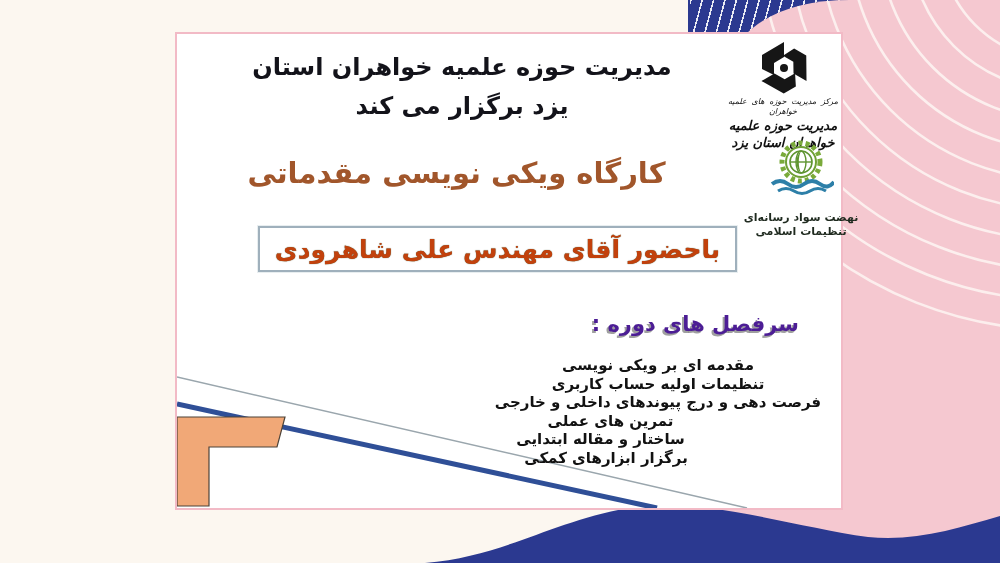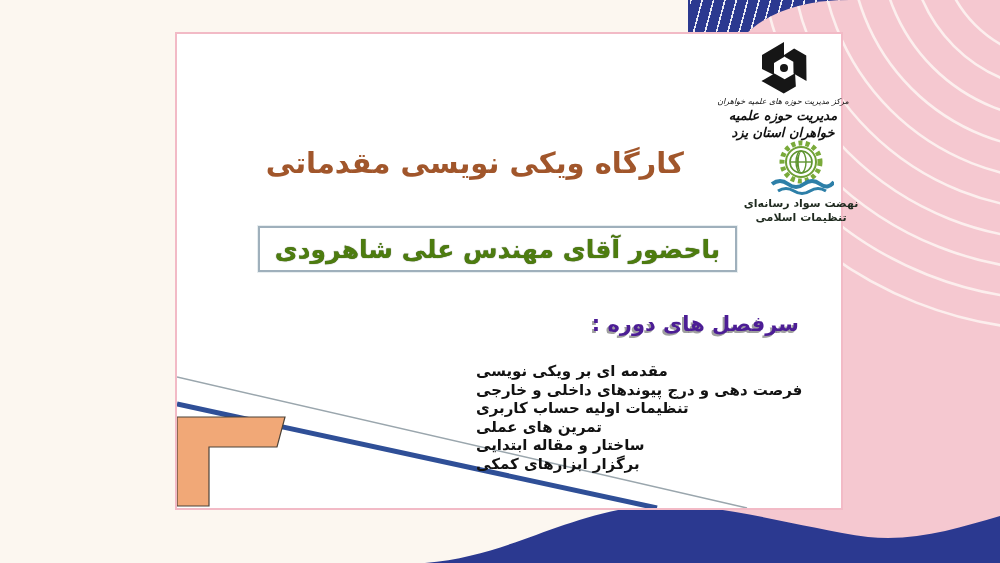--- a/index.html
+++ b/index.html
@@ -19,44 +19,44 @@
 
   
   .card{left:175px;top:32px;width:668px;height:478px;background:#ffffff;
     border:2px solid #F2BAC6;box-sizing:border-box;}
   .card .deco{left:0;top:0;width:664px;height:474px;}
 
   .fa{direction:rtl;unicode-bidi:plaintext;color:#141414;}
 
   .organizer{left:70px;top:14px;width:430px;text-align:center;
     font-size:24px;font-weight:bold;line-height:39px;color:#13131a;}
-  .title-brown{left:52px;top:112px;width:455px;
+  .title-brown{left:52px;top:122px;width:455px;text-align:center;
     font-size:29px;font-weight:bold;letter-spacing:2px;color:#A1562B;}
   .presenter-box{left:81px;top:192px;width:475px;height:42px;
     border:2px solid #9FB0BC;box-shadow:0 0 0 1px #e8eef0;background:#fff;
     display:flex;align-items:center;justify-content:center;}
-  .presenter-box .txt{font-size:25px;font-weight:bold;letter-spacing:1px;color:#4d7c0f;
+  .presenter-box .txt{font-size:25px;font-weight:bold;letter-spacing:1px;color:#c2410c;
     text-shadow:0 0 1px #3a4a2a;}
 
   .topics-heading{right:42px;top:278px;font-size:21px;font-weight:bold;color:#4c1d95;
     text-shadow:-2px 2px 0 rgba(80,80,80,.55);letter-spacing:1px;}
-  .topics{right:5px;top:320px;width:352px;list-style:none;margin:8px;padding:0;
-    direction:rtl;text-align:left;}
+  .topics{right:5px;top:320px;width:352px;list-style:none;margin:2px;padding:0;
+    direction:rtl;text-align:center;}
   .topics li{font-size:15px;font-weight:bold;line-height:18.5px;color:#121212;letter-spacing:.3px;}
   .topics li:nth-child(4){padding-right:95px;}
   .topics li:nth-child(5){padding-right:115px;}
   .topics li:nth-child(6){padding-right:104px;}
 
   
   .seminary-logo{left:577px;top:4px;width:60px;height:60px;}
   .seminary-caption{left:535px;top:63px;width:142px;text-align:center;color:#111;}
-  .seminary-caption .small{font-size:8px;line-height:10px;font-style:italic;}
+  .seminary-caption .small{font-size:8px;line-height:10px;font-style:italic;font-family:Liberation Mono, monospace;}
   .seminary-caption .big{font-size:13px;line-height:17px;font-weight:bold;font-style:italic;}
   .media-logo{left:591px;top:103px;width:66px;height:62px;}
-  .media-caption{left:560px;top:163px;width:128px;text-align:center;
+  .media-caption{left:560px;top:177px;width:128px;text-align:center;
     font-size:11px;font-weight:bold;line-height:14px;color:#1f2a1f;}
 </style>
 </head>
 <body>
 
 <div class="abs navy-panel"></div>
 
 <div class="abs pinstripes"></div>
 
 <svg class="abs blob-svg" width="312" height="563" viewBox="0 0 312 563">
@@ -85,20 +85,24 @@
 </svg>
 
 <div class="abs card">
 
   <svg class="abs deco" viewBox="0 0 664 474">
     <line x1="0" y1="343" x2="570" y2="474" stroke="#9AA6AD" stroke-width="1.5"></line>
     <line x1="0" y1="370" x2="480" y2="474" stroke="#2F4F97" stroke-width="5"></line>
     <polygon points="0,383 108,383 100,413 32,413 32,472 0,472" fill="#F1A877" stroke="#4D4339" stroke-width="1.2"></polygon>
   </svg>
 
+  <div class="abs organizer fa">
+    <div>مدیریت حوزه علمیه خواهران استان</div>
+    <div>یزد برگزار می کند</div>
+  </div>
 
   <div class="abs title-brown fa">کارگاه ویکی نویسی مقدماتی</div>
 
   <div class="abs presenter-box">
     <span class="txt fa">باحضور آقای مهندس علی شاهرودی</span>
   </div>
 
   <svg class="abs seminary-logo" viewBox="0 0 60 60">
     <g fill="#161616">
       <path d="M30 4 L8 17 L8 31 L20 37 L20 25 L30 19 Z"></path>
@@ -123,19 +127,19 @@
     <path d="M10 54 Q18 49 26 54 T 42 54 T 58 54" fill="none" stroke="#2D7FA8" stroke-width="3.2"></path>
   </svg>
   <div class="abs media-caption fa">
     <div>نهضت سواد رسانه‌ای</div>
     <div>تنظیمات اسلامی</div>
   </div>
 
   <div class="abs topics-heading fa">سرفصل های دوره :</div>
   <ul class="abs topics">
     <li>مقدمه ای بر ویکی نویسی</li>
+    <li>تنظیمات اولیه حساب کاربری</li>
     <li>فرصت دهی و درج پیوندهای داخلی و خارجی</li>
-    <li>تنظیمات اولیه حساب کاربری</li>
     <li>تمرین های عملی</li>
     <li>ساختار و مقاله ابتدایی</li>
     <li>برگزار ابزارهای کمکی</li>
   </ul>
 </div>
 
 </body></html>

